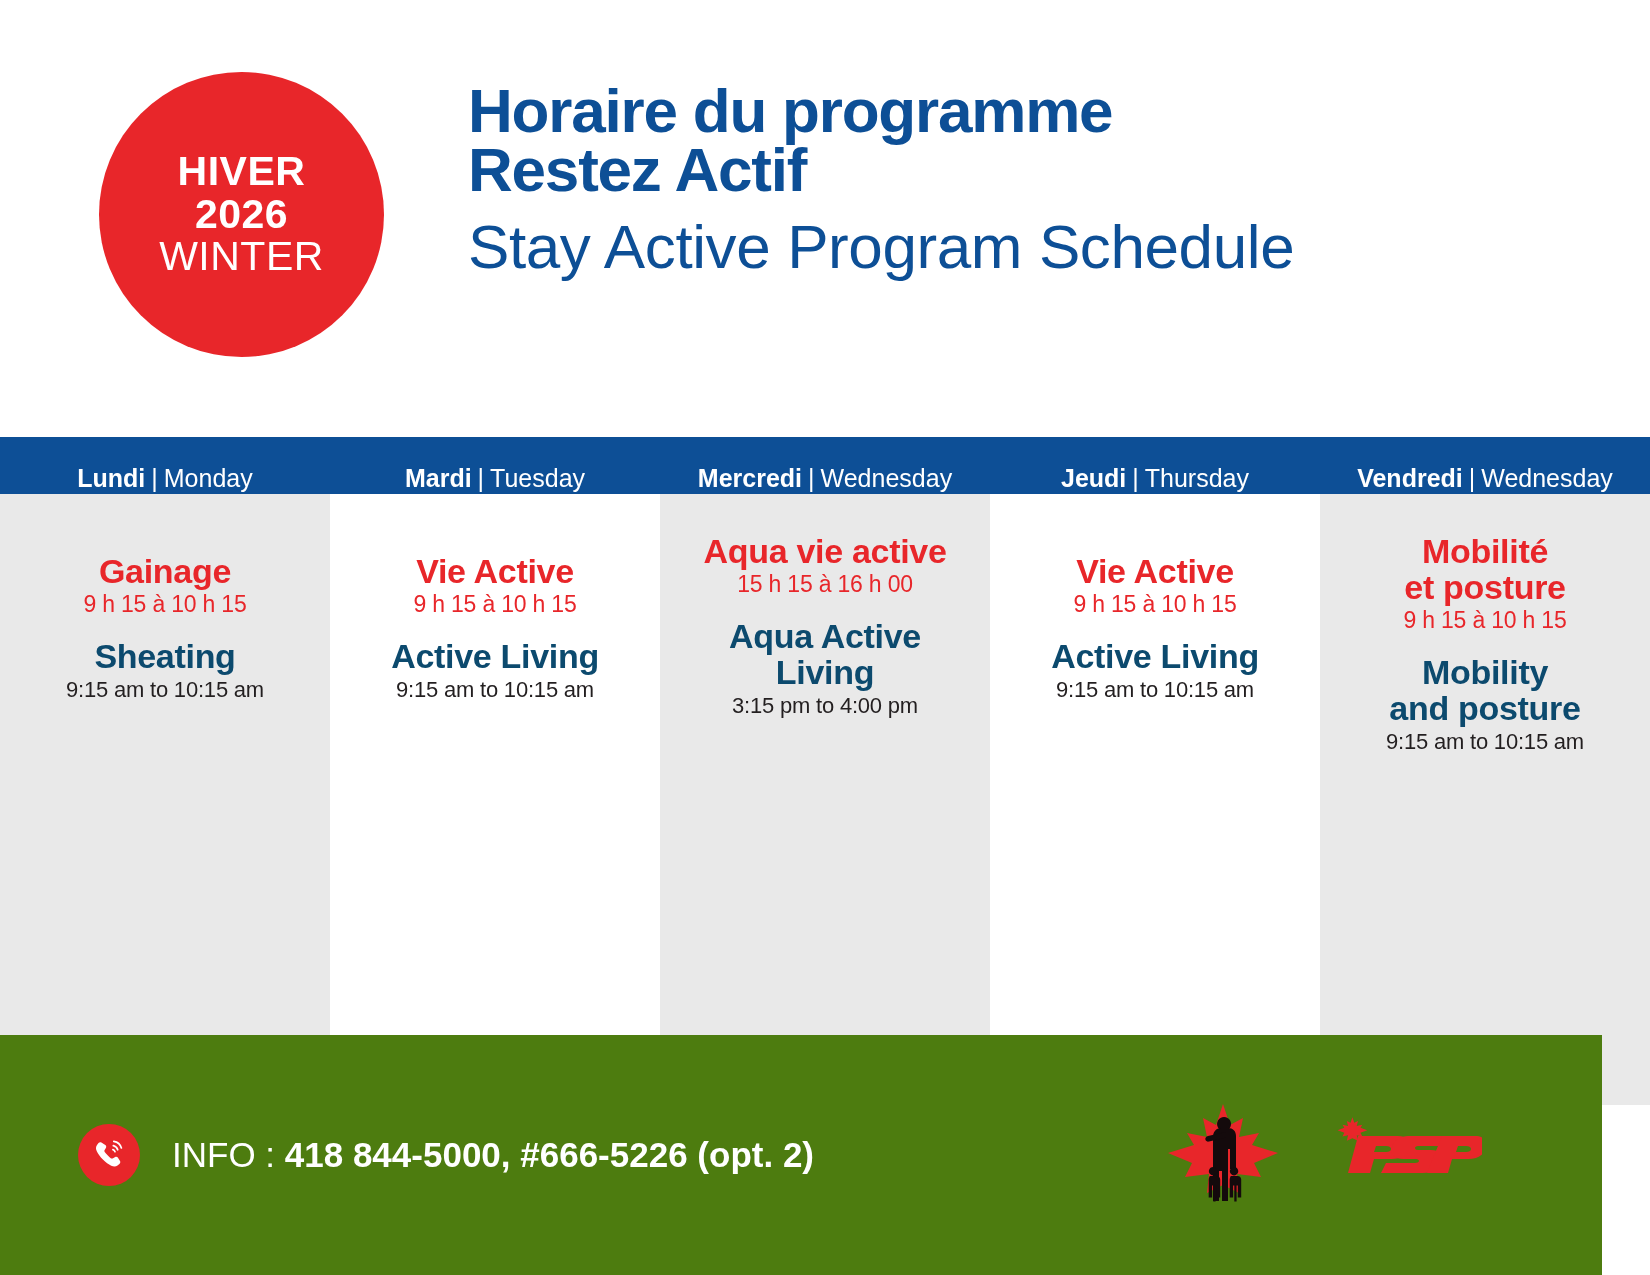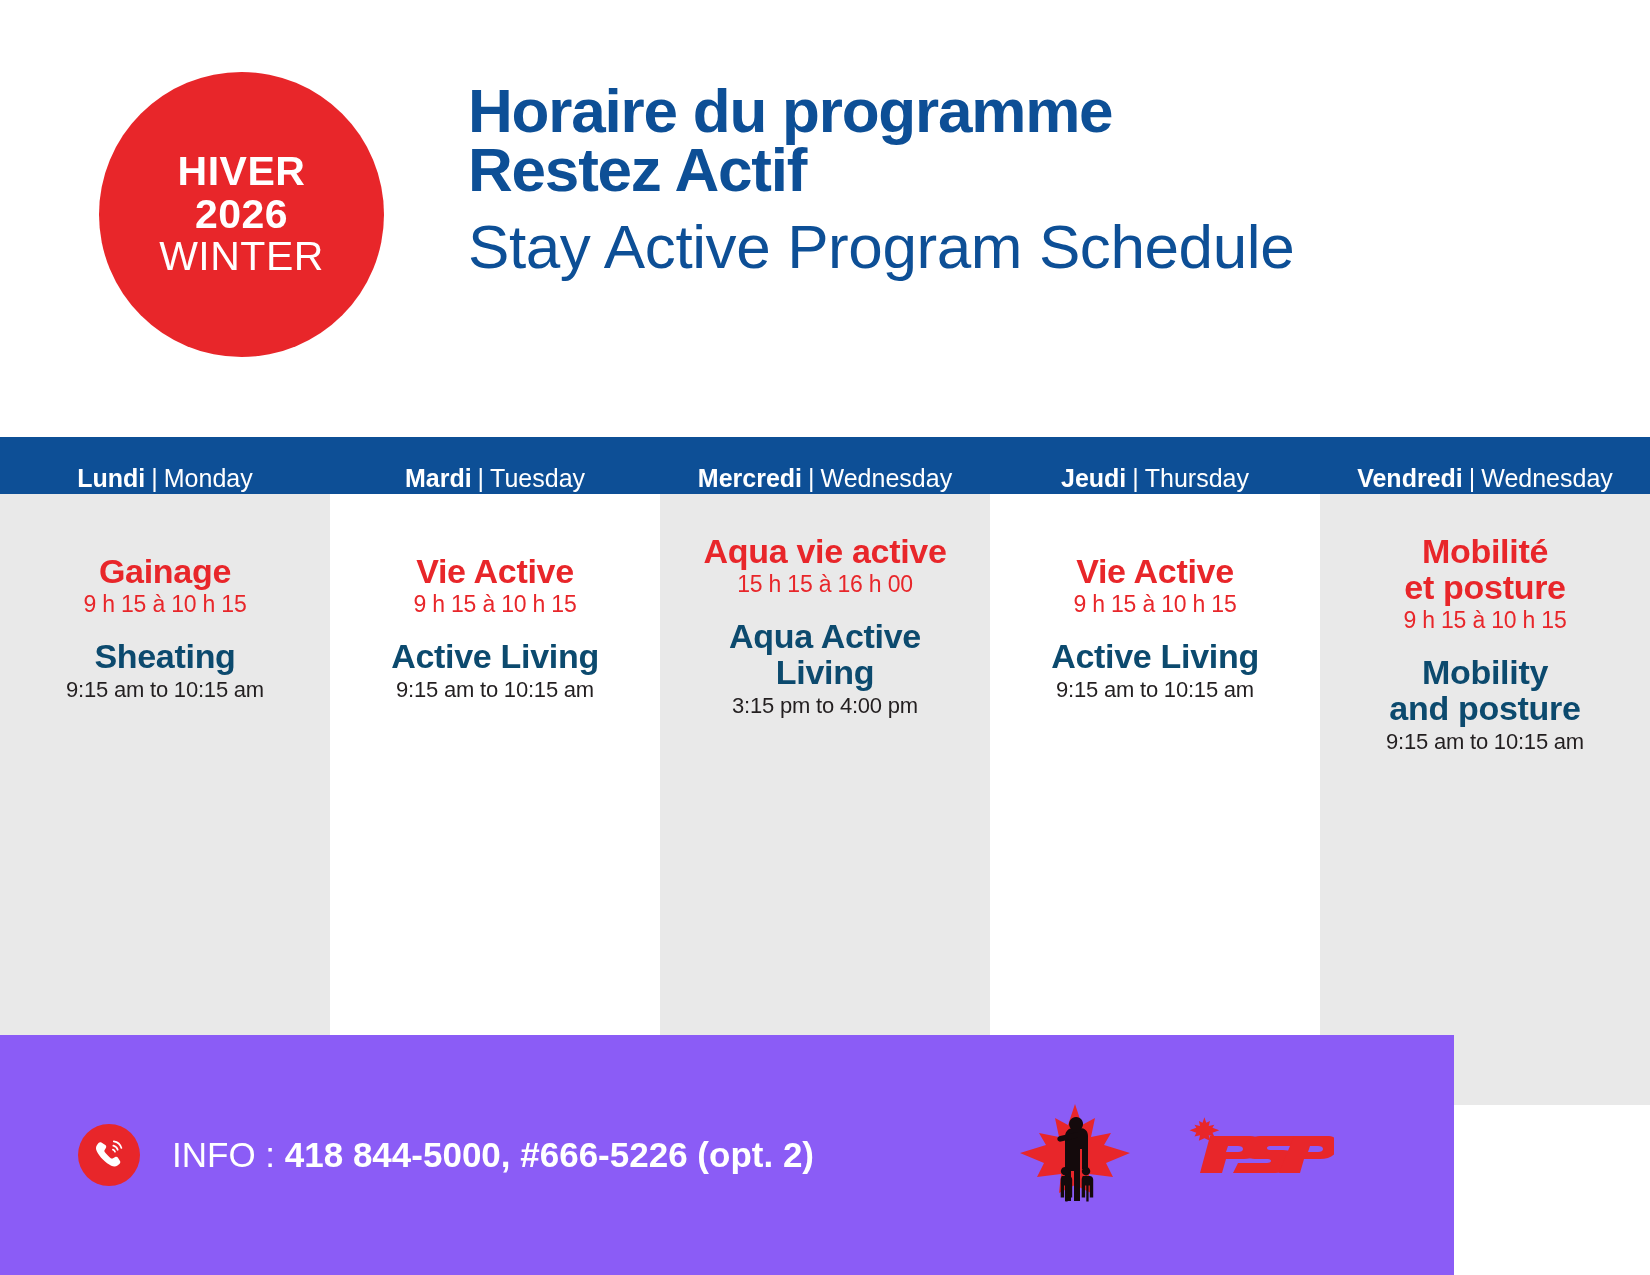--- a/index.html
+++ b/index.html
@@ -168,23 +168,23 @@
 
   
   .session.pos-mid  { transform: translateY(42px); }
   .session.pos-high { transform: translateY(22px); }
 
   
   .footer {
     position: absolute;
     left: 0;
     top: 1035px;
-    width: 1454px;
+    width: 1602px;
     height: 240px;
-    background: #8b5cf6;
+    background: #4d7c0f;
     display: flex;
   }
   .info-block {
     display: flex;
     align-items: center;
     margin-left: 78px;
   }
   .phone-icon {
     width: 62px;
     height: 62px;

